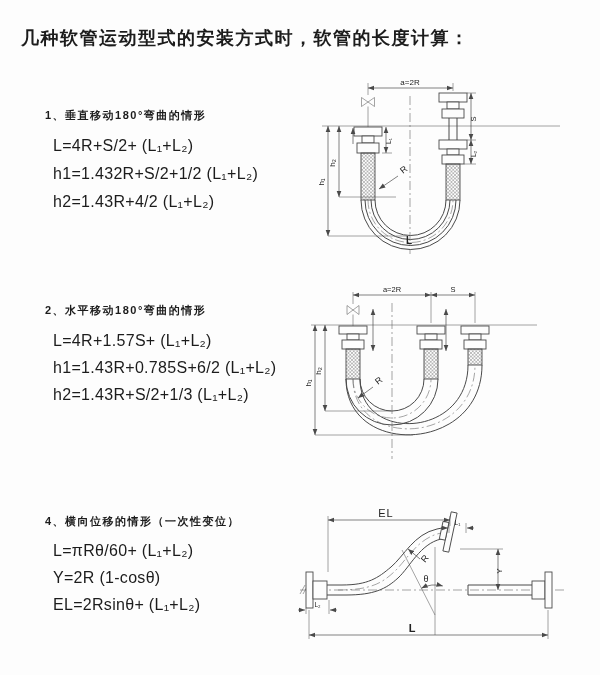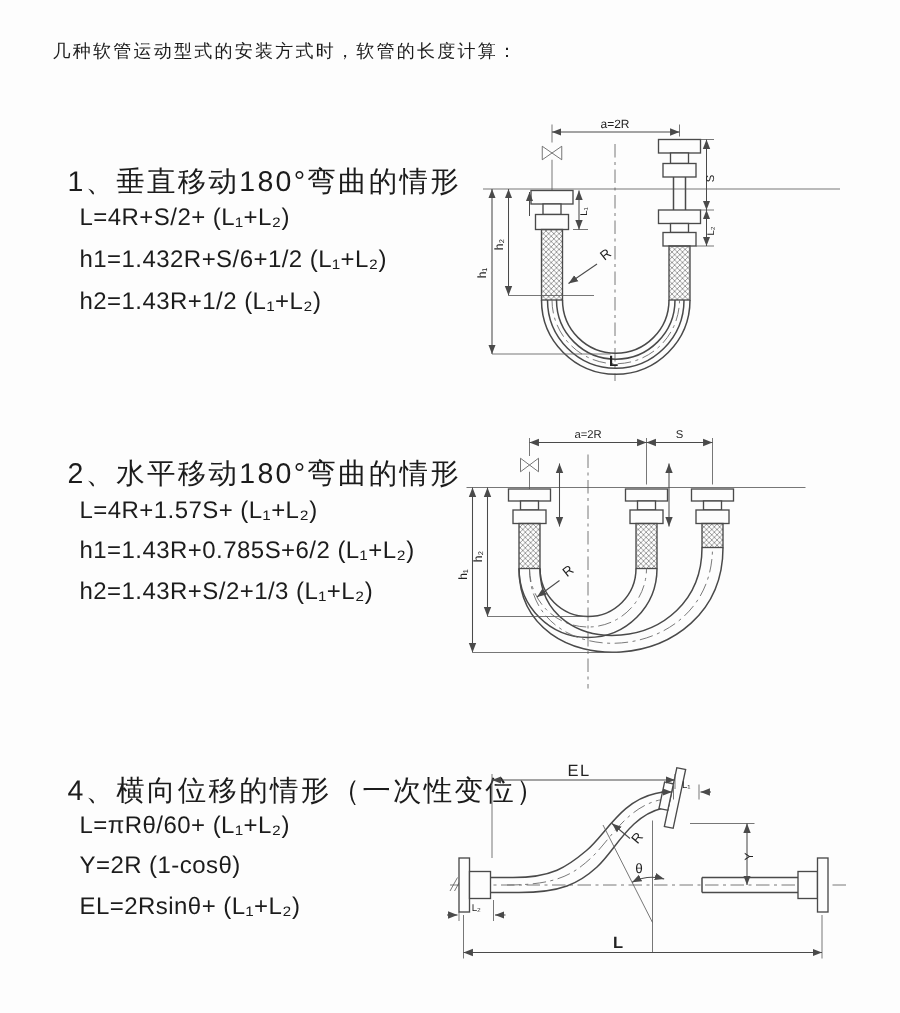--- a/index.html
+++ b/index.html
@@ -3,26 +3,26 @@
 <meta charset="utf-8">
 <style>
   html,body{margin:0;padding:0;}
   body{
     width:600px;height:675px;position:relative;overflow:hidden;
     background:#fdfdfd;
     font-family:"Liberation Sans","DejaVu Sans",sans-serif;
     color:#1c1c1c;
   }
   .page-title{
-    position:absolute;left:35px;top:26px;
-    font-size:12px;font-weight:normal;letter-spacing:1.5px;
+    position:absolute;left:21px;top:26px;
+    font-size:18px;font-weight:bold;letter-spacing:1.5px;
   }
   .sec-heading{
     position:absolute;left:45px;
-    font-size:19px;font-weight:normal;letter-spacing:1.5px;
+    font-size:11px;font-weight:bold;letter-spacing:1.5px;
   }
   .formula{
     position:absolute;left:53px;
     font-size:16px;font-weight:500;letter-spacing:.3px;
     white-space:pre;
   }
   .diagram{position:absolute;}
   svg{display:block;}
   .tube{stroke:#4a4a4a;stroke-width:1;fill:none;}
   .thin{stroke:#5a5a5a;stroke-width:.55;fill:none;}
@@ -31,22 +31,22 @@
   .part{stroke:#4a4a4a;stroke-width:.9;fill:#fdfdfd;}
   .dtext{fill:#222;font-family:"Liberation Sans","DejaVu Sans",sans-serif;}
 </style>
 </head>
 <body>
 
 <div class="page-title">几种软管运动型式的安装方式时，软管的长度计算：</div>
 
 <div class="sec-heading" style="top:108px">1、垂直移动180°弯曲的情形</div>
 <div class="formula" style="top:137px">L=4R+S/2+ (L₁+L₂)</div>
-<div class="formula" style="top:165px">h1=1.432R+S/6+1/2 (L₁+L₂)</div>
-<div class="formula" style="top:193px">h2=1.43R+1/2 (L₁+L₂)</div>
+<div class="formula" style="top:165px">h1=1.432R+S/2+1/2 (L₁+L₂)</div>
+<div class="formula" style="top:193px">h2=1.43R+4/2 (L₁+L₂)</div>
 
 <div class="sec-heading" style="top:303px">2、水平移动180°弯曲的情形</div>
 <div class="formula" style="top:332px">L=4R+1.57S+ (L₁+L₂)</div>
 <div class="formula" style="top:359px">h1=1.43R+0.785S+6/2 (L₁+L₂)</div>
 <div class="formula" style="top:386px">h2=1.43R+S/2+1/3 (L₁+L₂)</div>
 
 <div class="sec-heading" style="top:514px">4、横向位移的情形（一次性变位）</div>
 <div class="formula" style="top:542px">L=πRθ/60+ (L₁+L₂)</div>
 <div class="formula" style="top:569px">Y=2R (1-cosθ)</div>
 <div class="formula" style="top:596px">EL=2Rsinθ+ (L₁+L₂)</div>

